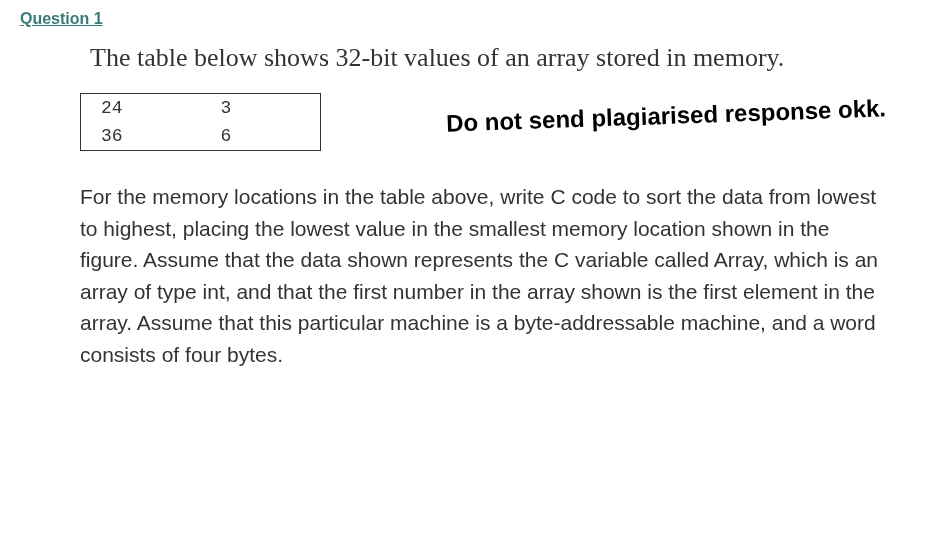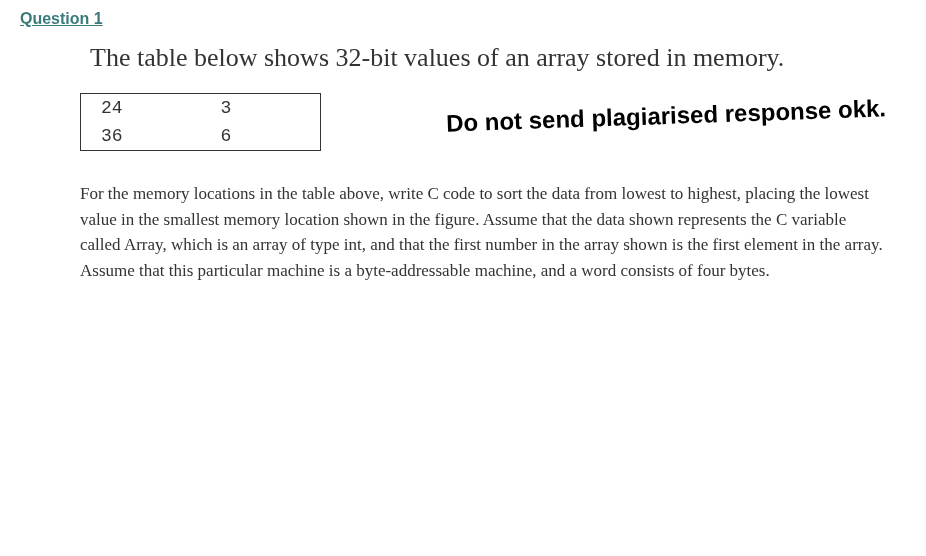--- a/index.html
+++ b/index.html
@@ -56,22 +56,22 @@
       top: 100px;
       font-family: Arial, sans-serif;
       font-size: 24px;
       font-weight: bold;
       color: #000;
       text-align: right;
       transform: rotate(-2deg);
       line-height: 1.3;
     }
     .paragraph {
-      font-family: Liberation Serif, serif;
-      font-size: 17px;
+      font-family: Liberation Sans, sans-serif;
+      font-size: 21px;
       color: #333;
       line-height: 1.5;
       margin-left: 60px;
       margin-right: 16px;
       margin-top: 20px;
     }
   </style>
 </head>
 <body>
 

